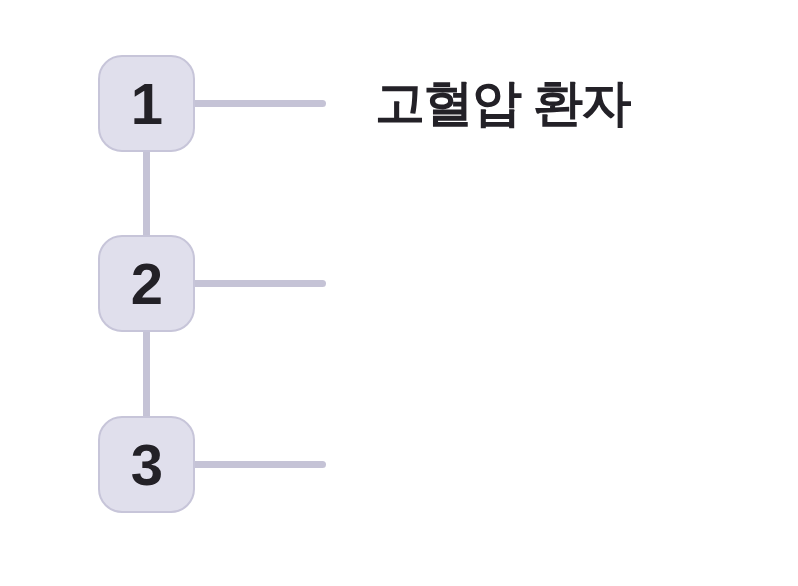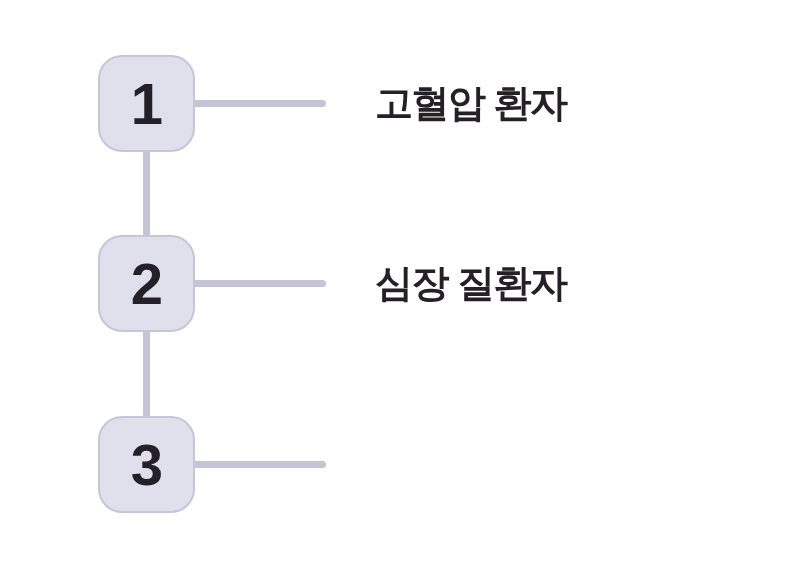--- a/index.html
+++ b/index.html
@@ -61,21 +61,21 @@
     border-radius: 4px;
     z-index: 1;
   }
   .step-label {
     position: absolute;
     left: 375px;
     top: 0;
     height: 97px;
     display: flex;
     align-items: center;
-    font-size: 38px;
+    font-size: 50px;
     font-weight: 900;
     color: #232127;
     letter-spacing: -1.5px;
     white-space: nowrap;
   }
   .step-1 { top: 55px; }
   .step-2 { top: 235px; }
   .step-3 { top: 416px; }
   .v-connector-1 { left: 143px; top: 103px; height: 181px; }
   .v-connector-2 { left: 143px; top: 283px; height: 182px; }
@@ -94,21 +94,20 @@
       <span class="num">1</span>
     </div>
     <div class="step-label">고혈압 환자</div>
   </div>
 
   <div class="step step-2">
     <div class="h-line"></div>
     <div class="num-box">
       <span class="num">2</span>
     </div>
-    <div class="step-label">심장 질환자</div>
   </div>
 
   <div class="step step-3">
     <div class="h-line"></div>
     <div class="num-box">
       <span class="num">3</span>
     </div>
   </div>
 
 </div>

